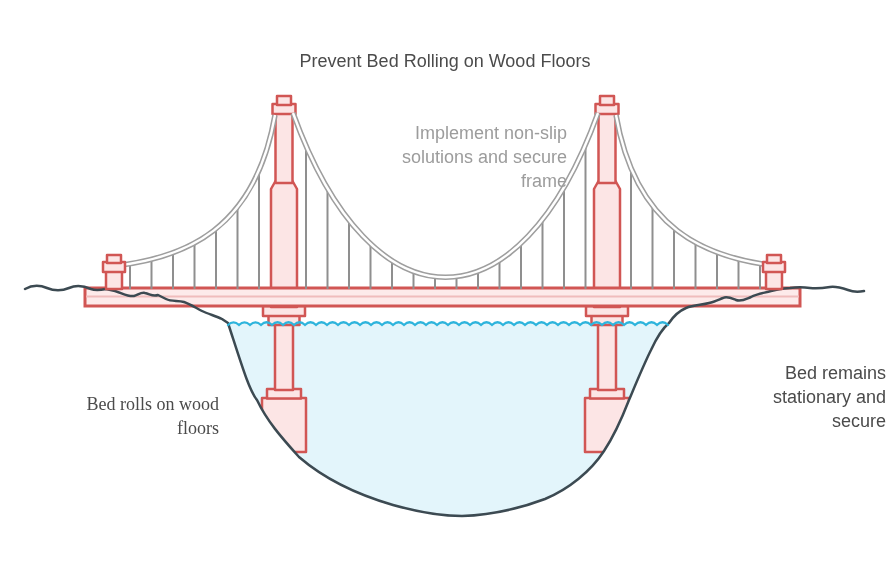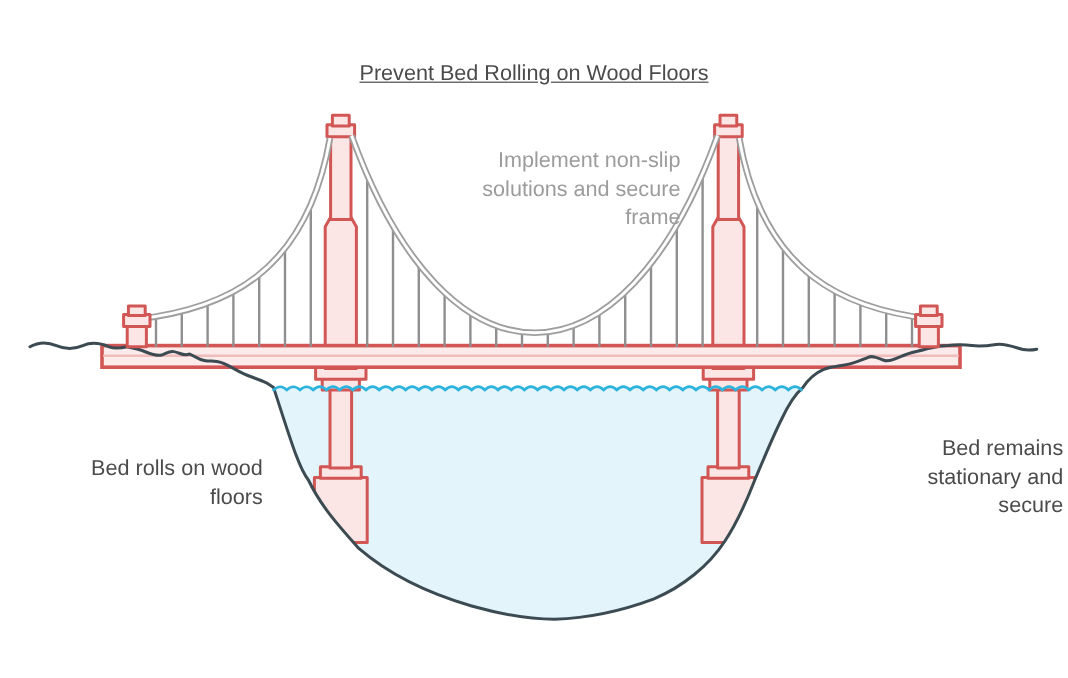--- a/index.html
+++ b/index.html
@@ -37,24 +37,23 @@
     color: var(--text-dark);
   }
   .page-title {
     position: absolute;
     left: 0; right: 0;
     top: 50px;
     text-align: center;
     font-size: 18px;
     line-height: 22px;
     color: var(--text-dark);
-    text-decoration: underline;
   }
   .label-solution { left: 327px; top: 121px; width: 240px; color: var(--text-gray); }
-  .label-problem  { left: 15px;  top: 378px; width: 204px; }
+  .label-problem  { left: 15px;  top: 392px; width: 204px; font-family: Liberation Serif, serif; }
   .label-outcome  { left: 682px; top: 361px; width: 204px; }
 </style>
 </head>
 <body>
 
 <div class="canvas">
 
   <svg width="890" height="565" viewBox="0 0 890 565">
 
     <path class="water" d="M228,323

